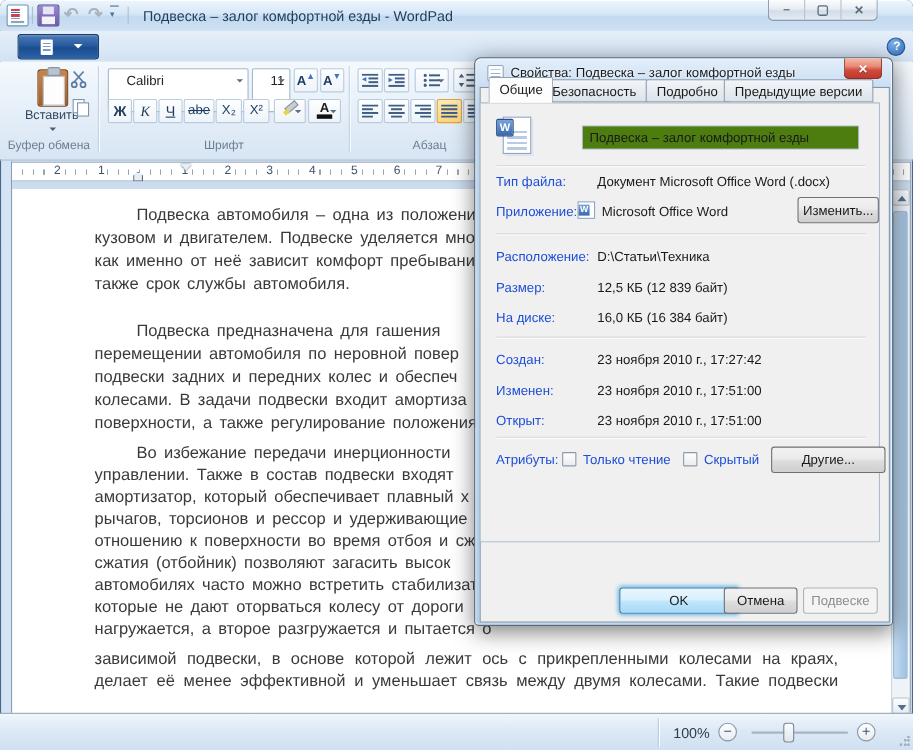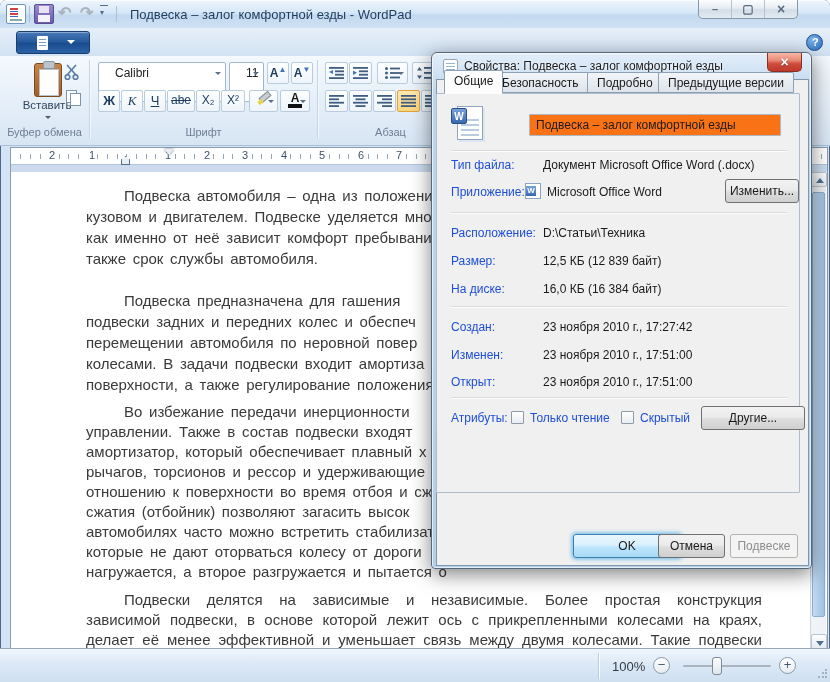--- a/index.html
+++ b/index.html
@@ -158,21 +158,21 @@
   .dsep { position:absolute; left:14px; width:336px; height:1px; background:#d8dadc; box-shadow:0 1px 0 #fdfdfd; }
   .dlabel { position:absolute; left:14px; font-size:12px; color:#1d4ed8; }
   .dvalue { position:absolute; left:106px; font-size:12px; color:#1a1a1a; }
   #file-icon { position:absolute; left:14px; top:12px; width:36px; height:38px; }
   #file-icon .pg { position:absolute; left:6px; top:0; width:26px; height:34px; background:#fff; border:1px solid #8fa4c0;
     box-shadow:2px 2px 0 #dde6f0; }
   #file-icon .pg::before { content:""; position:absolute; left:3px; top:12px; width:18px; height:18px;
     background:repeating-linear-gradient(#b8cbe2 0 2px,#fff 2px 5px); }
   #file-icon .w { position:absolute; left:0; top:2px; width:16px; height:16px; background:linear-gradient(#7aa3d8,#3768b0);
     border:1px solid #2a4f88; border-radius:2px; color:#fff; font-size:10px; font-weight:bold; text-align:center; line-height:15px; }
-  .textbox { position:absolute; height:22px; background:#f97316; border:1px solid #aab8c4; border-radius:1px;
+  .textbox { position:absolute; height:22px; background:#4d7c0f; border:1px solid #aab8c4; border-radius:1px;
     font-size:12px; color:#1a1a1a; padding:3px 0 0 6px; }
   .w7btn { position:absolute; height:24px; font-size:12px; color:#1a1a1a; text-align:center; padding-top:4px;
     background:linear-gradient(#f2f2f2,#ebebeb 45%,#dddddd 55%,#cfcfcf); border:1px solid #707070; border-radius:3px; }
   .w7btn.focusd { background:linear-gradient(#eaf6fd,#d9f0fc 45%,#bee6fd 55%,#a7d9f5); border-color:#3c7fb1;
     box-shadow:0 0 4px 1px #5eb4e6; }
   .w7btn.disabled { background:#f4f4f4; border-color:#b5b2ad; color:#8d8d8d; box-shadow:none; }
   .checkbox { position:absolute; width:13px; height:13px; background:linear-gradient(#fefefe,#e9edf1); border:1px solid #8e9aa5; border-radius:1px; }
   #word-sm { position:absolute; left:88px; top:-2px; width:16px; height:16px; background:#fff; border:1px solid #8fa4c0; }
   #word-sm::before { content:"W"; position:absolute; left:0px; top:2px; width:10px; height:10px;
     background:linear-gradient(#7aa3d8,#3768b0); color:#fff; font-size:8px; font-weight:bold; text-align:center; line-height:10px; }
@@ -375,38 +375,37 @@
 
     <div id="page">
       <div class="para" style="top:13px; line-height:21px">
         <div class="dline fl">Подвеска автомобиля – одна из положения</div>
         <div class="dline">кузовом и двигателем. Подвеске уделяется мно</div>
         <div class="dline">как именно от неё зависит комфорт пребывани</div>
         <div class="dline">также срок службы автомобиля.</div>
       </div>
       <div class="para" style="top:118px; line-height:21px">
         <div class="dline fl">Подвеска предназначена для гашения</div>
+        <div class="dline">перемещении автомобиля по неровной повер</div>
         <div class="dline">подвески задних и передних колес и обеспеч</div>
-        <div class="dline">перемещении автомобиля по неровной повер</div>
         <div class="dline">колесами. В задачи подвески входит амортиза</div>
         <div class="dline">поверхности, а также регулирование положения</div>
       </div>
       <div class="para" style="top:230px; line-height:20px">
         <div class="dline fl">Во избежание передачи инерционности</div>
         <div class="dline">управлении. Также в состав подвески входят</div>
         <div class="dline">амортизатор, который обеспечивает плавный х</div>
         <div class="dline">рычагов, торсионов и рессор и удерживающие к</div>
         <div class="dline">отношению к поверхности во время отбоя и сж</div>
         <div class="dline">сжатия (отбойник) позволяют загасить высок</div>
         <div class="dline">автомобилях часто можно встретить стабилизат</div>
         <div class="dline">которые не дают оторваться колесу от дороги</div>
         <div class="dline">нагружается, а второе разгружается и пытается о</div>
       </div>
       <div class="para" style="top:418px; line-height:20px">
-        <div class="jline fl">Подвески делятся на зависимые и независимые. Более простая конструкция</div>
         <div class="jline">зависимой подвески, в основе которой лежит ось с прикрепленными колесами на краях,</div>
         <div class="jline">делает её менее эффективной и уменьшает связь между двумя колесами. Такие подвески</div>
       </div>
     </div>
 
     <div id="vscroll">
       <span class="sarrow" id="sar-up"></span>
       <span id="sthumb"></span>
       <span class="sarrow" id="sar-dn"></span>
     </div>
@@ -468,18 +467,18 @@
 
       <div class="dsep" style="top:303px"></div>
       <span class="dlabel" style="top:317px">Атрибуты:</span>
       <span class="checkbox" style="left:74px;top:317px"></span>
       <span class="dlabel" style="left:93px;top:317px">Только чтение</span>
       <span class="checkbox" style="left:184px;top:317px"></span>
       <span class="dlabel" style="left:203px;top:317px">Скрытый</span>
       <span class="w7btn" style="left:264px;top:312px;width:104px">Другие...</span>
     </div>
 
-    <span class="w7btn focusd" style="left:141px;top:481px;width:108px">OK</span>
+    <span class="w7btn focusd" style="left:131px;top:481px;width:108px">OK</span>
     <span class="w7btn" style="left:226px;top:481px;width:67px">Отмена</span>
     <span class="w7btn disabled" style="left:298px;top:481px;width:68px">Подвеске</span>
   </div>
 
 </div>
 
 </body></html>

